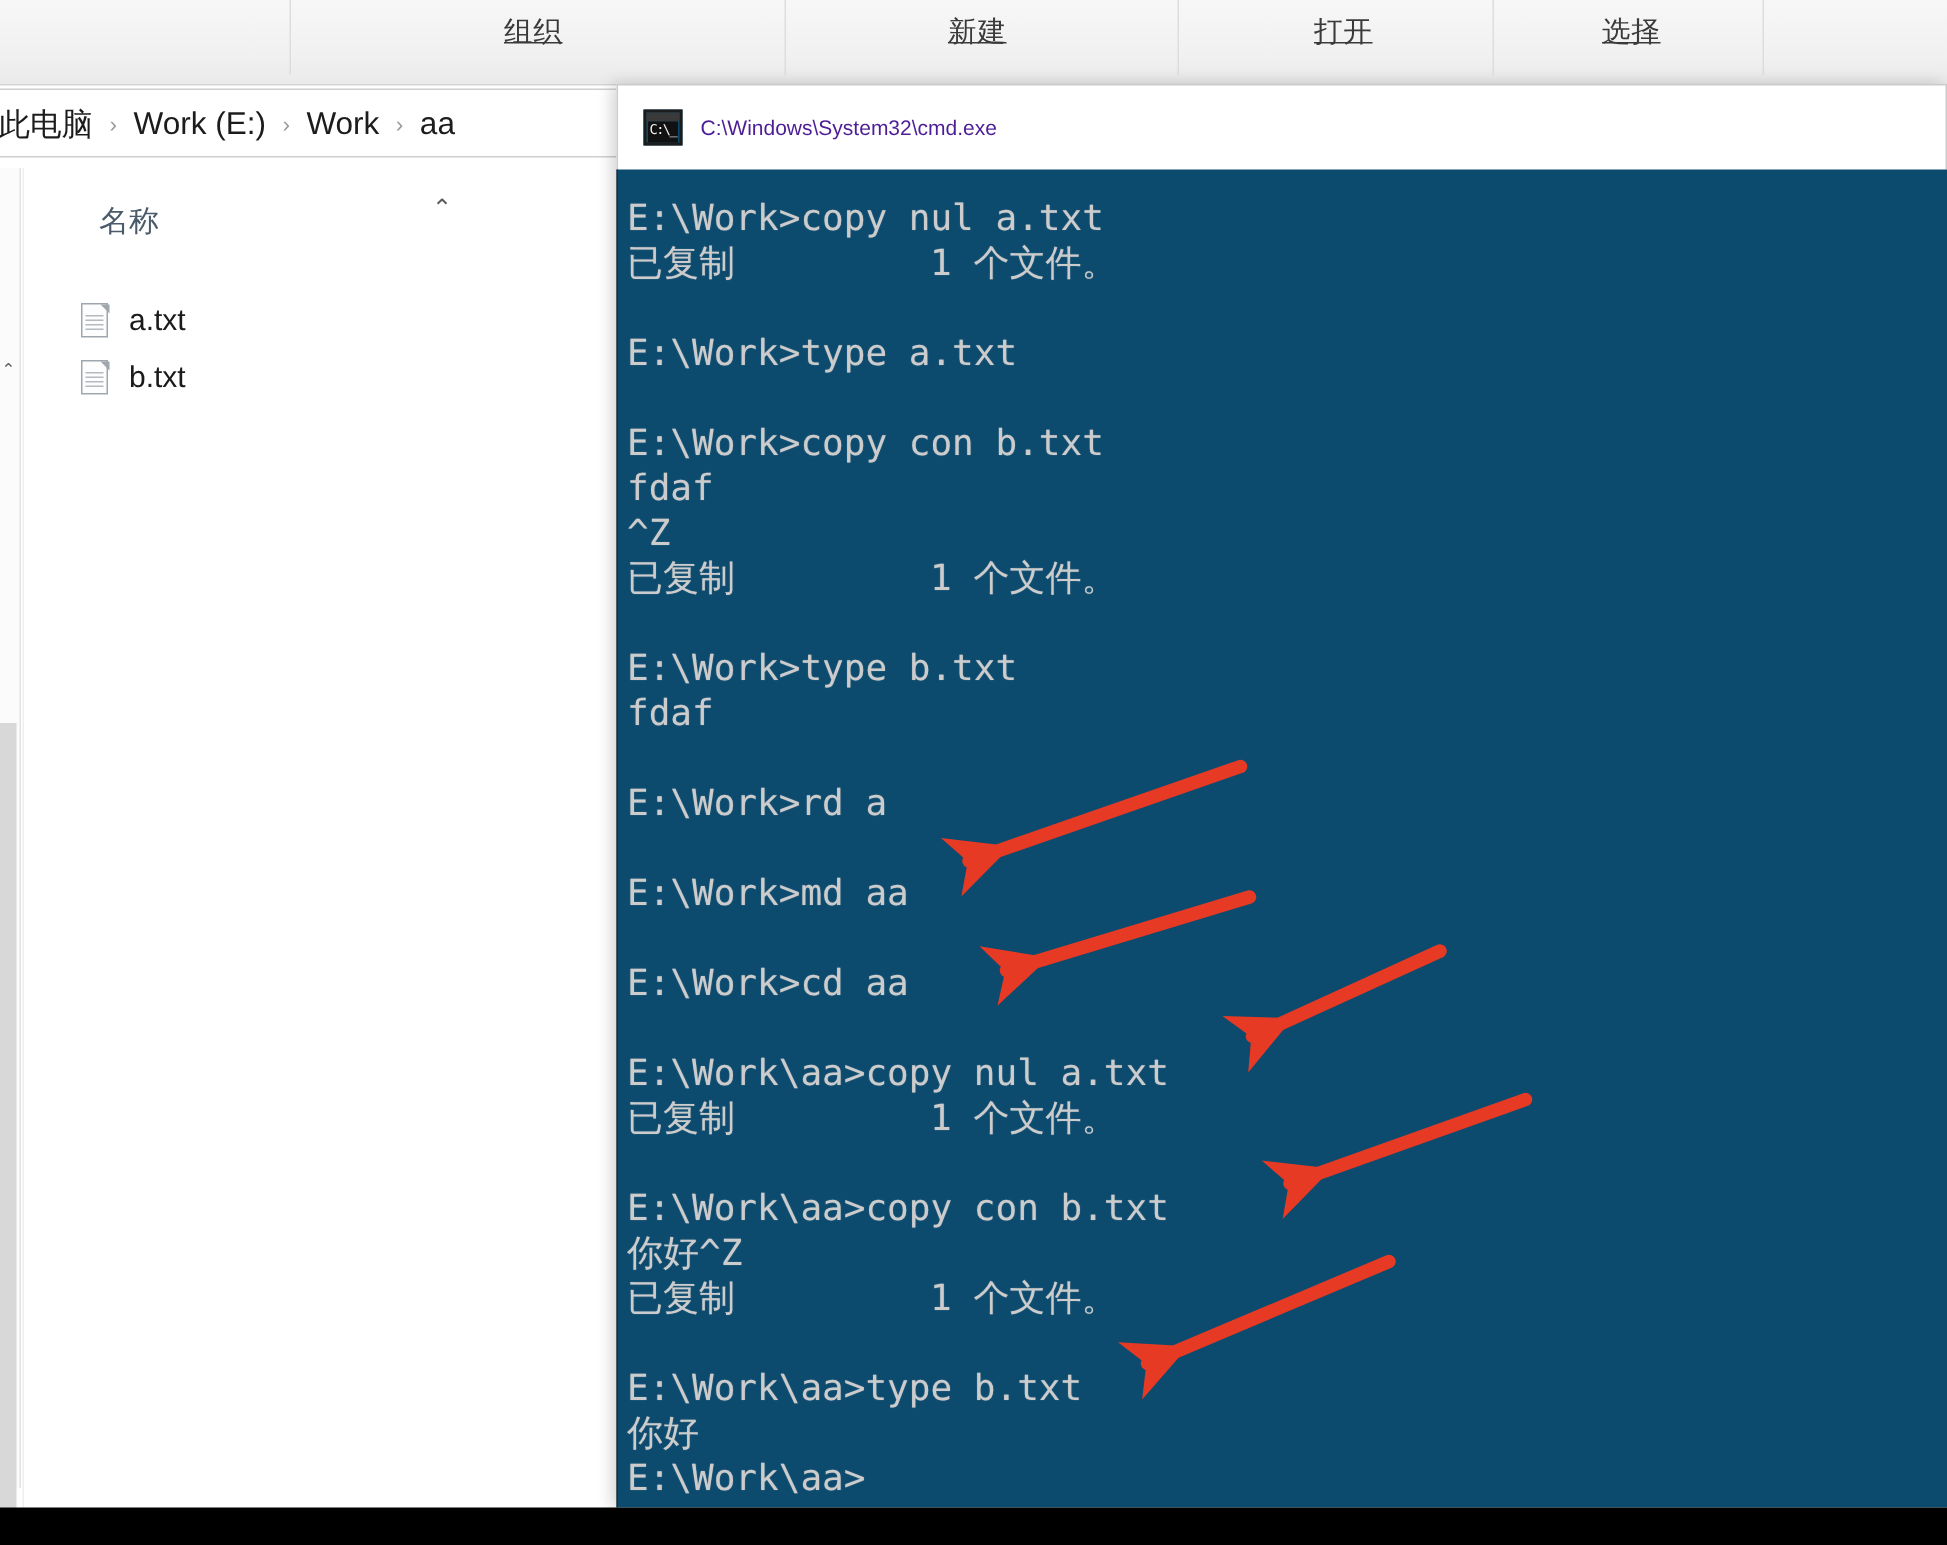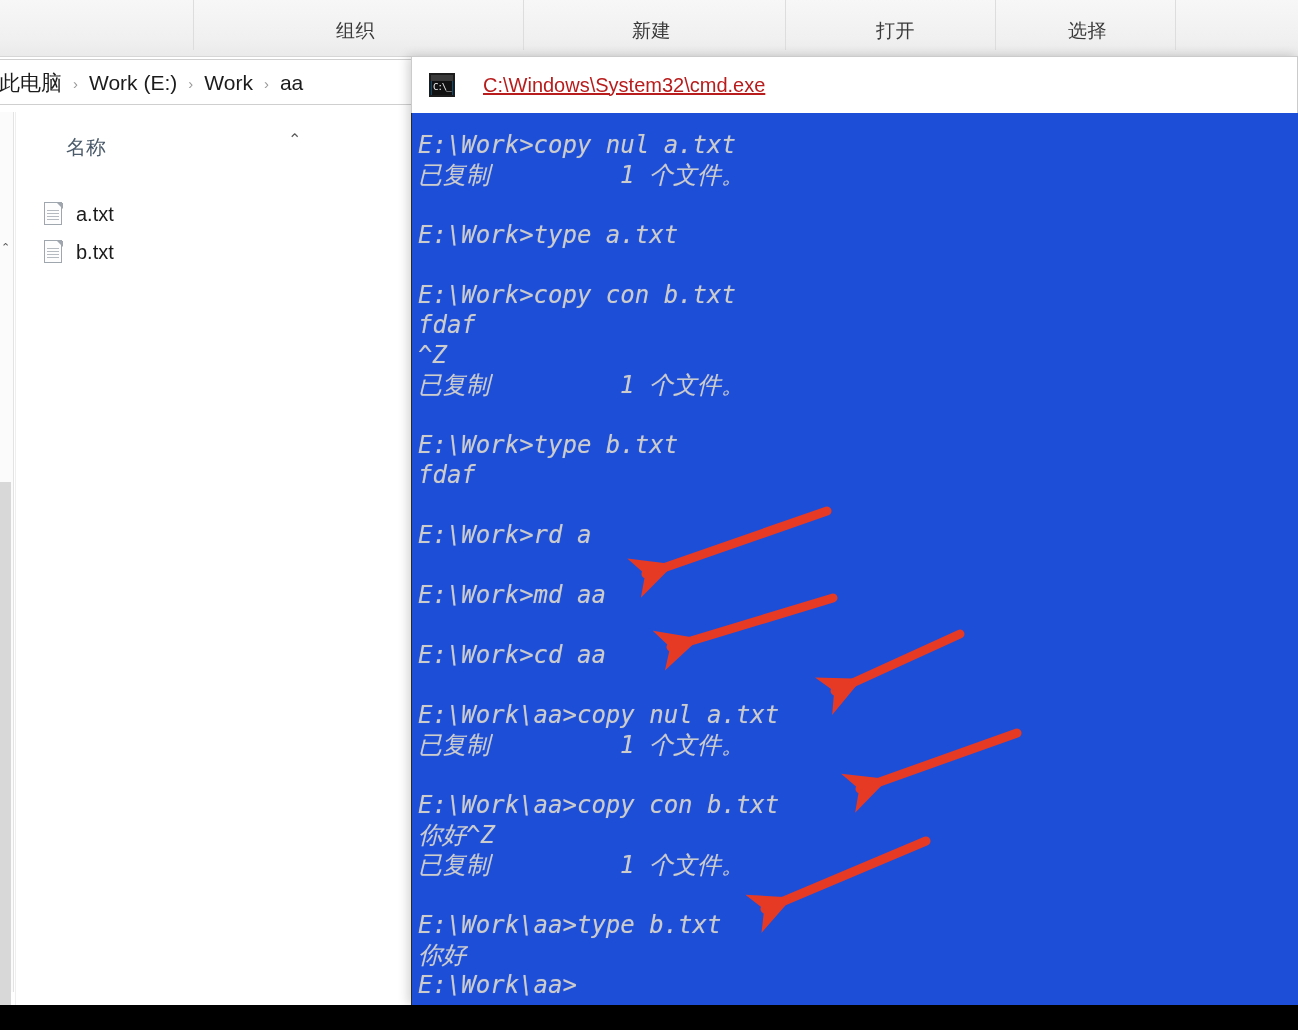--- a/index.html
+++ b/index.html
@@ -32,25 +32,26 @@
     border-bottom: 1px solid #d6d6d6;
   }
   .ribbon-sep {
     position: absolute;
     top: 0;
     width: 1px; height: 50px;
     background: #dddddd;
   }
   .ribbon-group {
     position: absolute;
-    top: 18px;
+    top: 8px;
     font-size: 19px;
     color: #3a3a3a;
     letter-spacing: 0.5px;
     white-space: nowrap;
+    text-decoration: underline;
   }
 
   
   #addressbar {
     position: absolute;
     left: -4px; top: 59px;
     width: 418px; height: 46px;
     background: #ffffff;
     border: 1px solid #cfcfcf;
     box-sizing: border-box;
@@ -121,21 +122,21 @@
   }
   #sort-caret {
     position: absolute;
     left: 258px; top: 6px;
     font-size: 16px;
     color: #5b5b5b;
     line-height: 1;
   }
   .file-row {
     position: absolute;
-    left: 28px;
+    left: 38px;
     height: 36px;
     display: flex;
     align-items: center;
   }
   .file-icon {
     width: 20px; height: 25px;
     position: relative;
     flex: 0 0 auto;
     margin-right: 12px;
   }
@@ -180,21 +181,21 @@
     background: #ffffff;
     border: 1px solid #cbcbcb;
     border-bottom: none;
     box-sizing: border-box;
     display: flex;
     align-items: center;
   }
   #cmd-icon {
     width: 26px; height: 24px;
     margin-left: 17px;
-    margin-right: 28px;
+    margin-right: 12px;
     position: relative;
     flex: 0 0 auto;
     background: #0c4a6e;
     border: 2px solid #1c1c1c;
     box-sizing: border-box;
   }
   #cmd-icon .bar {
     position: absolute;
     left: 0; top: 0;
     width: 100%; height: 6px;
@@ -207,34 +208,32 @@
     background: #111;
     color: #f2f2f2;
     font-family: "DejaVu Sans Mono", "Liberation Mono", monospace;
     font-size: 9px;
     line-height: 12px;
     letter-spacing: -1px;
     padding-left: 1px;
     overflow: hidden;
   }
   #cmd-title-text {
-    font-size: 20px;
-    color: #b91c1c;
-    white-space: nowrap;
-    text-decoration: underline;
+    font-size: 14px;
+    color: #4c1d95;
+    white-space: nowrap;
   }
   #cmd-body {
     position: absolute;
     left: 0; top: 57px;
     width: 887px; height: 892px;
-    background: #1d4ed8;
+    background: #0c4a6e;
     border-left: 1px solid #2a2a2a;
     box-sizing: border-box;
     overflow: hidden;
-    font-style: italic;
   }
   #console-text {
     position: absolute;
     left: 6px; top: 17px;
     margin: 0;
     font-family: "DejaVu Sans Mono", "Liberation Mono", monospace;
     font-size: 24px;
     line-height: 30px;
     color: #cccccc;
     white-space: pre;

